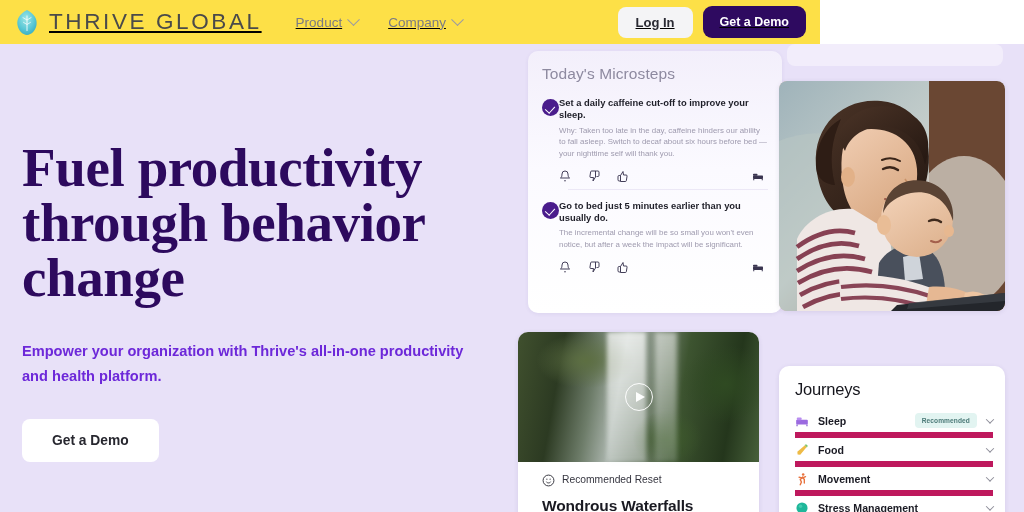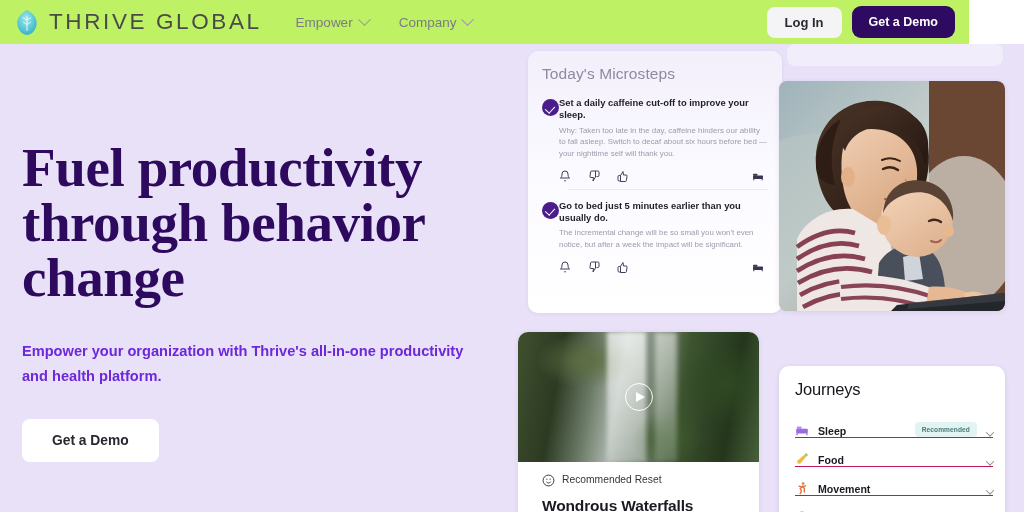--- a/index.html
+++ b/index.html
@@ -12,24 +12,25 @@
   #page {
     position: relative;
     width: 1024px; height: 512px;
     background: #ffffff;
     overflow: hidden;
   }
 
   
   .header {
     position: absolute; top: 0; left: 0;
-    width: 969px; height: 44px;
-    background: #bef264;
+    width: 820px; height: 44px;
+    background: #fde047;
     display: flex; align-items: center;
     z-index: 40;
+    text-decoration: underline;
   }
   .brand { display: flex; align-items: center; margin-left: 14px; }
   .brand-mark {
     width: 26px; height: 27px;
     margin-right: 9px;
     flex: 0 0 auto;
   }
   .brand-name {
     font-size: 22.5px;
     letter-spacing: 2.6px;
@@ -236,23 +237,23 @@
     border-radius: 10px;
     box-shadow: 0 1px 5px rgba(60,40,110,.10);
     padding: 14px 12px 0 16px;
     overflow: hidden;
   }
   .journeys-title {
     font-size: 16.5px; color: #16161d; font-weight: 400;
     letter-spacing: -.2px; margin-bottom: 10px;
   }
   .j-row {
-    display: flex; align-items: flex-end;
+    display: flex; align-items: center;
     height: 29px;
-    border-bottom: 1px solid #be185d;
+    border-bottom: 6px solid #be185d;
     cursor: pointer;
   }
   .j-icon { width: 14px; height: 14px; flex: 0 0 auto; margin-right: 9px; }
   .j-label { font-size: 10.6px; font-weight: 700; color: #1b1b24; }
   .j-badge {
     margin-left: auto;
     background: #e2f4f1; color: #4c7a78;
     font-size: 6.6px; font-weight: 700;
     padding: 4px 7px; border-radius: 4px;
     letter-spacing: .1px;
@@ -286,21 +287,21 @@
           <path d="M13 1 C20.5 5 23.5 10 22.5 16 C21.6 21.6 17.6 25.6 13 26 C8.4 25.6 4.4 21.6 3.5 16 C2.5 10 5.5 5 13 1 Z" fill="url(#lg)"></path>
           <path d="M13 6.5 L13 22" stroke="#ffffff" stroke-width="1" opacity=".85" fill="none"></path>
           <path d="M13 11 L8.6 8.4 M13 11 L17.4 8.4 M13 15.5 L9.2 13.2 M13 15.5 L16.8 13.2" stroke="#ffffff" stroke-width=".9" opacity=".8" fill="none"></path>
         </svg>
       </span>
       <span class="brand-name">THRIVE GLOBAL</span>
     </div>
 
     <div class="nav">
       <div class="nav-item">
-        <span>Empower</span>
+        <span>Product</span>
         <span class="chev"></span>
       </div>
       <div class="nav-item">
         <span>Company</span>
         <span class="chev"></span>
       </div>
     </div>
 
     <div class="header-actions">
       <button class="btn-login">Log In</button>

